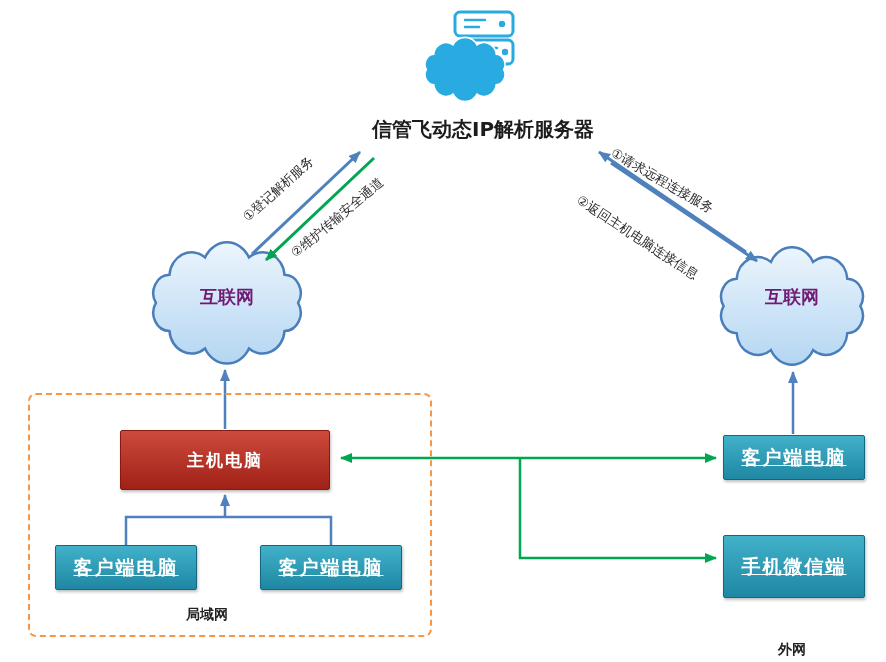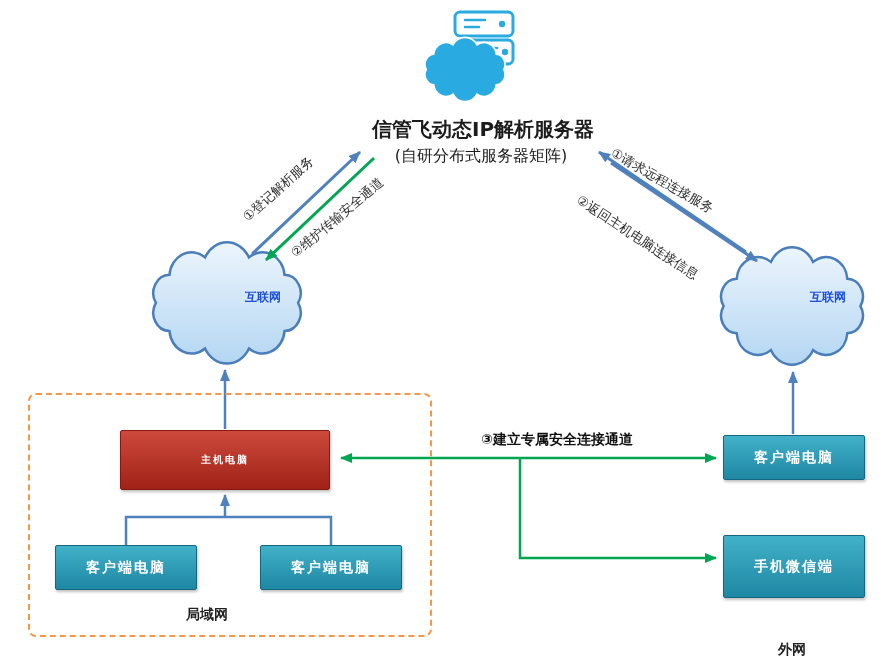--- a/index.html
+++ b/index.html
@@ -11,32 +11,32 @@
   .title { position:absolute; transform:translateX(-50%); font-weight:bold; font-size:20px;
            color:var(--text_dark,#1c1c1c); white-space:nowrap; z-index:2; }
   .subtitle { position:absolute; transform:translateX(-50%); font-size:16px;
               color:var(--text_dark,#1c1c1c); white-space:nowrap; z-index:2; }
 
   .flow-label { position:absolute; font-size:13px; color:#2b2b2b; white-space:nowrap;
                 transform-origin:0 50%; z-index:2; }
   .channel-label { position:absolute; transform:translateX(-50%); font-weight:bold; font-size:14px;
                    color:#101010; white-space:nowrap; z-index:2; }
 
-  .cloud-label { position:absolute; transform:translate(-50%,-50%); font-weight:bold; font-size:12px;
-                 color:#1d4ed8; white-space:nowrap; z-index:2;margin-left:36px; }
+  .cloud-label { position:absolute; transform:translate(-50%,-50%); font-weight:bold; font-size:18px;
+                 color:#701a75; white-space:nowrap; z-index:2; }
 
   .node { position:absolute; display:flex; align-items:center; justify-content:center;
           color:#fff; font-weight:bold; letter-spacing:2px; z-index:2;
           box-shadow:1px 2px 3px rgba(0,0,0,0.25); border-radius:2px; }
-  .host { font-size:10px;
+  .host { font-size:17px;
           background:linear-gradient(180deg, var(--host_red,#cd4a3c) 0%, var(--host_red_dark,#a02117) 100%);
           border:1px solid var(--host_border,#871a10); }
-  .client { font-size:14px;
+  .client { font-size:19px;
             background:linear-gradient(180deg, var(--client_teal,#41b1c9) 0%, var(--client_teal_dark,#1f87a3) 100%);
-            border:1px solid var(--client_border,#13677e); }
+            border:1px solid var(--client_border,#13677e);text-decoration:underline; }
 
   .zone { position:absolute; border:2px dashed var(--zone_orange,#f79646); border-radius:8px; z-index:1; }
   .zone-label { position:absolute; transform:translateX(-50%); font-weight:bold; font-size:14px;
                 color:#222; white-space:nowrap; z-index:2; }
 
   
   .stroke-blue  { stroke: var(--arrow_blue,#4f81bd); }
   .stroke-green { stroke: var(--arrow_green,#00a651); }
   .fill-blue    { fill: var(--arrow_blue,#4f81bd); }
   .fill-green   { fill: var(--arrow_green,#00a651); }
@@ -92,31 +92,29 @@
     <line class="icon-line" x1="40" y1="12" x2="60" y2="12"></line>
     <line class="icon-line" x1="40" y1="19" x2="54" y2="19"></line>
     <circle class="icon-dot" cx="77" cy="16" r="3.2"></circle>
     <rect class="icon-frame" x="30" y="32" width="58" height="24" rx="5"></rect>
     <line class="icon-line" x1="56" y1="40" x2="72" y2="40"></line>
     <circle class="icon-dot" cx="80" cy="44" r="3.2"></circle>
     <path class="icon-cloud" transform="translate(-2,30) scale(0.42,0.45)" d="M 10 70 A 21 21 0 0 1 27.2 37.7 A 28 28 0 0 1 72.2 17.7 A 31 31 0 0 1 127.8 17.7 A 28 28 0 0 1 172.8 37.7 A 21 21 0 0 1 190 70 A 21 21 0 0 1 172.8 102.3 A 28 28 0 0 1 127.8 122.3 A 31 31 0 0 1 72.2 122.3 A 28 28 0 0 1 27.2 102.3 A 21 21 0 0 1 10 70 Z"></path>
   </svg>
 
   <div class="title" style="left:483px; top:116px;text-align:right;">信管飞动态IP解析服务器</div>
-  <div class="subtitle" style="left:481px; top:146px;">(自研分布式服务器矩阵)</div>
 
   <div class="cloud-label" style="left:227px; top:297px;">互联网</div>
   <div class="cloud-label" style="left:792px; top:297px;">互联网</div>
 
   <div class="flow-label" style="left:245px; top:210px; transform:rotate(-42deg);">①登记解析服务</div>
   <div class="flow-label" style="left:293px; top:246px; transform:rotate(-40deg);">②维护传输安全通道</div>
   <div class="flow-label" style="left:612px; top:143px; transform:rotate(30deg);">①请求远程连接服务</div>
   <div class="flow-label" style="left:578px; top:190px; transform:rotate(33deg);">②返回主机电脑连接信息</div>
 
-  <div class="channel-label" style="left:557px; top:431px;">③建立专属安全连接通道</div>
 
   <div class="zone" style="left:28px; top:393px; width:404px; height:244px;"></div>
 
   <div class="node host" style="left:120px; top:430px; width:210px; height:60px;">
     <span>主机电脑</span>
   </div>
   <div class="node client" style="left:55px; top:545px; width:142px; height:45px;">
     <span>客户端电脑</span>
   </div>
   <div class="node client" style="left:260px; top:545px; width:142px; height:45px;">

